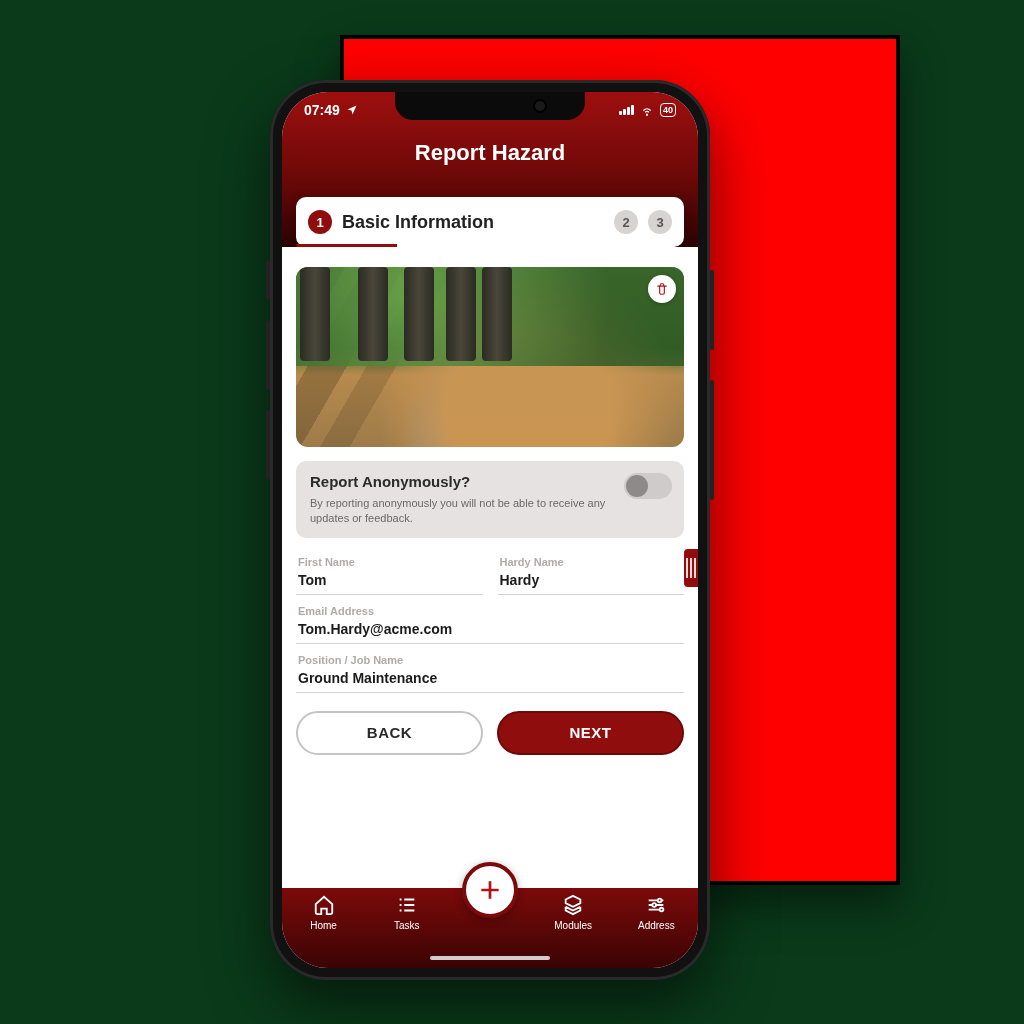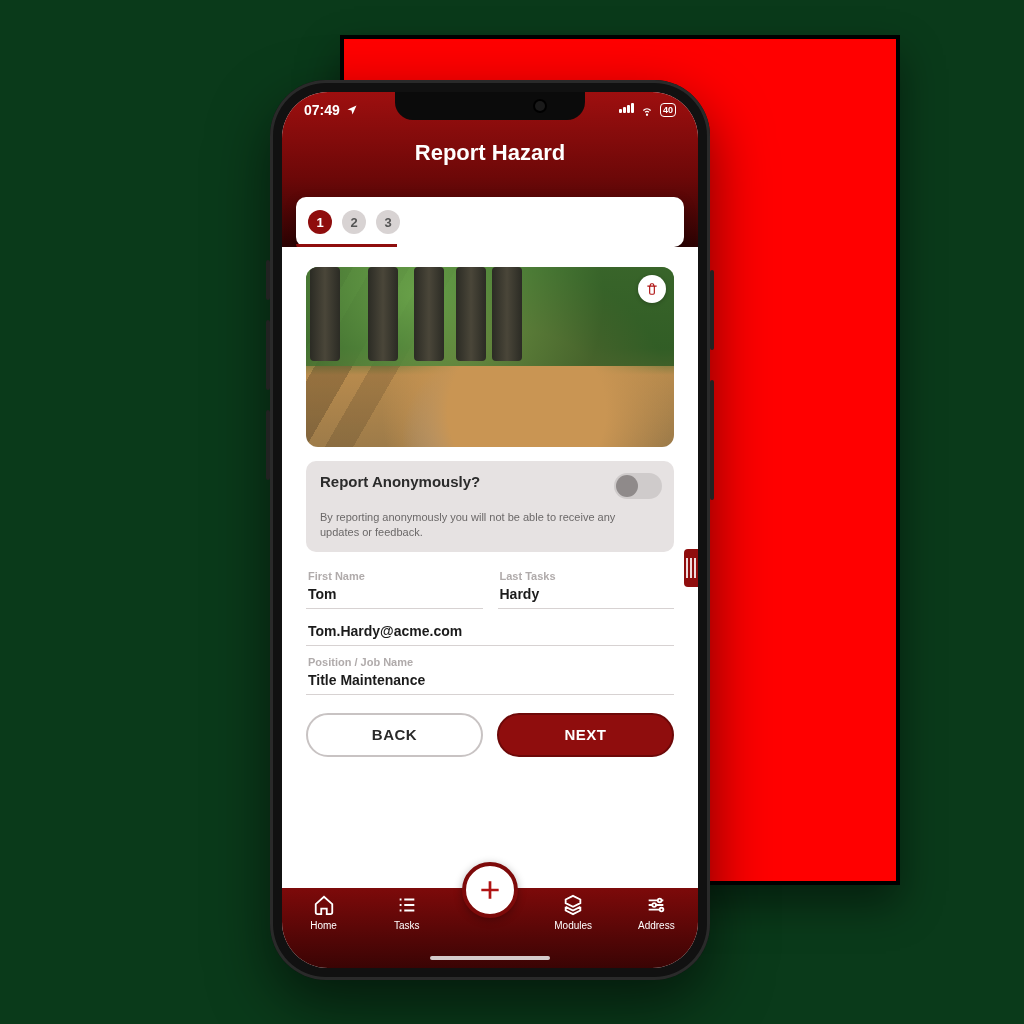--- a/index.html
+++ b/index.html
@@ -51,54 +51,54 @@
     background: linear-gradient(180deg,#9e0f0f 0%,#6d0808 55%,#2b0303 100%);
     color:#fff;
     position: relative;
     flex-shrink:0;
   }
   .statusbar {
     display:flex; justify-content:space-between; align-items:center;
     padding: 10px 22px 0; font-size:14px; font-weight:600; color:#fff;
   }
   .status-left{display:flex;gap:6px;align-items:center;}
-  .status-right{display:flex;gap:6px;align-items:flex-start;}
+  .status-right{display:flex;gap:6px;align-items:center;}
   .page-title { text-align:center; font-size:22px; font-weight:700; margin-top:22px; }
 
   .card {
     position:absolute; left:14px; right:14px; top:105px;
     background:#fff; border-radius:10px; height:50px;
     display:flex; align-items:center; padding:0 12px; gap:10px;
     box-shadow:0 4px 12px rgba(0,0,0,.25);
   }
   .step-badge{width:24px;height:24px;border-radius:50%;background:#8f0d0d;color:#fff;font-weight:700;font-size:13px;display:flex;align-items:center;justify-content:center;}
   .step-badge.inactive{background:#d8d3d3;color:#555;font-weight:600;}
   .card-title{font-weight:700;font-size:18px;color:#222;flex:1;}
   .progress-bar{position:absolute;left:0;bottom:-1px;height:4px;width:26%;background:#8f0d0d;border-radius:0 0 0 10px;}
 
-  .content { flex:1; background:#fff; padding:14px 24px 0; overflow:hidden; position:relative; }
+  .content { flex:1; background:#fff; padding:14px 14px 0; overflow:hidden; position:relative; }
 
   .photo {
     width:100%; height:180px; border-radius:12px; position:relative;
     background:
       linear-gradient(120deg, rgba(0,0,0,.25) 0 10%, transparent 10% 14%, rgba(0,0,0,.18) 14% 22%, transparent 22% 26%, rgba(0,0,0,.12) 26% 32%, transparent 32%),
       radial-gradient(circle at 60% 80%, #c99553 0 30%, transparent 55%),
       radial-gradient(circle at 50% 95%, #8a8a8a 0 18%, transparent 35%),
       linear-gradient(180deg,#6fa04b 0%,#3f6f2d 45%,#b78a4d 60%,#9d7b49 100%);
     background-blend-mode:multiply,normal,normal,normal;
     overflow:hidden;
   }
   .photo .trunk{position:absolute;top:0;bottom:48%;width:30px;background:linear-gradient(90deg,#2b2b24,#4a4639,#2b2b24);border-radius:4px;}
   .t1{left:4px;width:42px;bottom:0;} .t2{left:62px;} .t3{left:108px;width:20px;} .t4{left:150px;width:16px;} .t5{left:186px;width:12px;}
   .photo .canopy{position:absolute;top:0;left:0;right:0;height:55%;background:radial-gradient(circle at 30% 30%,#6aa34a,#2f5a24 70%);opacity:.85;}
   .delete-btn{position:absolute;top:8px;right:8px;width:28px;height:28px;border-radius:50%;background:#fff;display:flex;align-items:center;justify-content:center;box-shadow:0 1px 4px rgba(0,0,0,.25);}
 
   .anon-box{margin-top:14px;background:#e6e2e2;border-radius:10px;padding:12px 14px;position:relative;}
   .anon-title{font-weight:700;font-size:15px;color:#2b2b2b;}
-  .anon-sub{font-size:11px;color:#6b6868;margin-top:20px;line-height:1.35;max-width:88%;}
+  .anon-sub{font-size:11px;color:#6b6868;margin-top:6px;line-height:1.35;max-width:88%;}
   .toggle{position:absolute;right:12px;top:12px;width:48px;height:26px;border-radius:14px;background:#cfcbcb;}
   .toggle .knob{position:absolute;left:2px;top:2px;width:22px;height:22px;border-radius:50%;background:#8f8a8a;}
 
   .fields{margin-top:8px;}
   .row{display:flex;gap:15px;}
   .field{flex:1;padding:10px 2px 6px;border-bottom:1px solid #d7d2d2;}
   .flabel{font-size:11px;color:#b0abab;font-weight:600;}
   .fvalue{font-size:14px;font-weight:700;color:#1b1b1b;margin-top:4px;}
 
   .btn-row{display:flex;gap:14px;margin-top:18px;align-items:flex-end;}
@@ -152,20 +152,21 @@
             </svg>
           <span class="battery-pill">
               <span>40</span>
             </span>
         </div>
       </div>
       <div class="page-title">Report Hazard</div>
 
       <div class="card">
         <div class="step-badge">1</div>
+        <div class="card-title">Basic Information</div>
         <div class="step-badge inactive">2</div>
         <div class="step-badge inactive">3</div>
         <div class="progress-bar"></div>
       </div>
     </div>
 
     <div class="content">
       <div style="height:6px"></div>
       <div class="photo">
         <div class="canopy"></div>
@@ -189,30 +190,31 @@
           </div>
       </div>
 
       <div class="fields">
         <div class="row">
           <div class="field">
             <div class="flabel">First Name</div>
             <div class="fvalue">Tom</div>
           </div>
           <div class="field">
-            <div class="flabel">Last Tasks</div>
+            <div class="flabel">Hardy Name</div>
             <div class="fvalue">Hardy</div>
           </div>
         </div>
         <div class="field">
+          <div class="flabel">Email Address</div>
           <div class="fvalue">Tom.Hardy@acme.com</div>
         </div>
         <div class="field">
           <div class="flabel">Position / Job Name</div>
-          <div class="fvalue">Title Maintenance</div>
+          <div class="fvalue">Ground Maintenance</div>
         </div>
       </div>
 
       <div class="btn-row">
         <div class="btn btn-back">BACK</div>
         <div class="btn btn-next">NEXT</div>
       </div>
 
       <div class="handle">
           <span></span>

